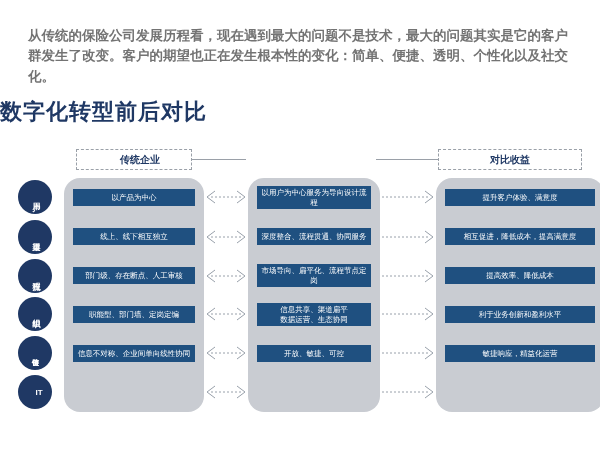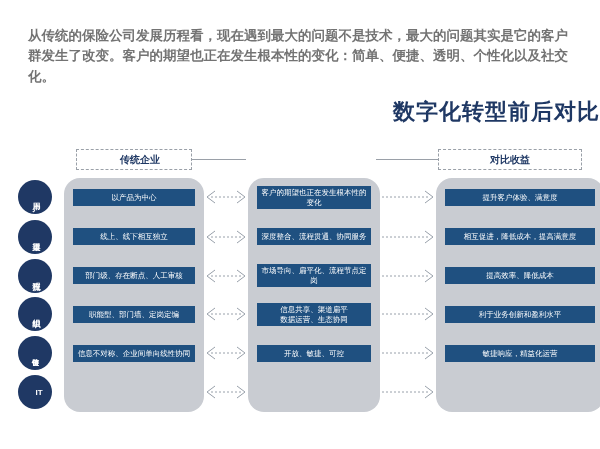--- a/index.html
+++ b/index.html
@@ -10,21 +10,21 @@
     background: #ffffff;
     overflow: hidden;
     font-family: "Liberation Sans", "DejaVu Sans", sans-serif;
   }
   .intro {
     position: absolute; left: 28px; top: 26px; width: 552px;
     color: #737373; font-size: 13.5px; font-weight: bold; line-height: 1.5;
   }
   .title {
     position: absolute; left: 0; top: 97px; width: 100%;
-    text-align: right; color: #1f3864; font-size: 22px; font-weight: bold;
+    text-align: left; color: #1f3864; font-size: 22px; font-weight: bold;
     letter-spacing: 1px;
   }
   .hdr {
     position: absolute; top: 149px; height: 21px;
     border: 1px dashed #9aa0a8; background: #ffffff;
     color: #1f3864; font-size: 10px; font-weight: bold;
     display: flex; align-items: center; justify-content: center;
   }
   .hdr-left  { left: 76px;  width: 116px; padding-left: 12px; }
   .hdr-mid   { left: 246px; width: 130px; }
@@ -115,21 +115,21 @@
     <div class="slot">
         <div class="bar">职能型、部门墙、定岗定编</div>
       </div>
     <div class="slot">
         <div class="bar">信息不对称、企业间单向线性协同</div>
       </div>
   </div>
 
   <div class="panel panel-mid">
     <div class="slot">
-        <div class="bar">客户的期望也正在发生根本性的变化</div>
+        <div class="bar">以用户为中心服务为导向设计流程</div>
       </div>
     <div class="slot">
         <div class="bar">深度整合、流程贯通、协同服务</div>
       </div>
     <div class="slot">
         <div class="bar">市场导向、扁平化、流程节点定岗</div>
       </div>
     <div class="slot">
         <div class="bar">信息共享、渠道扁平
 数据运营、生态协同</div>

